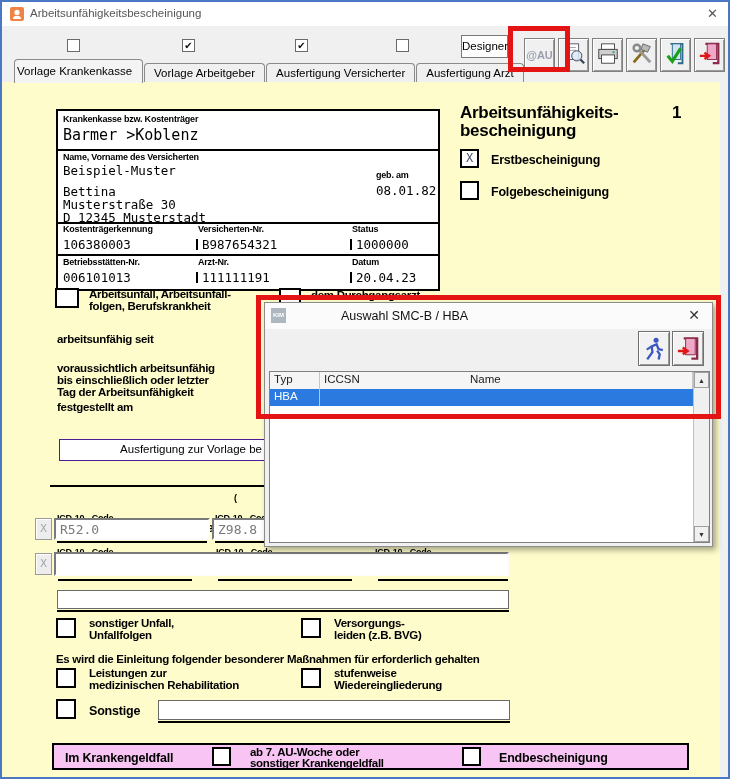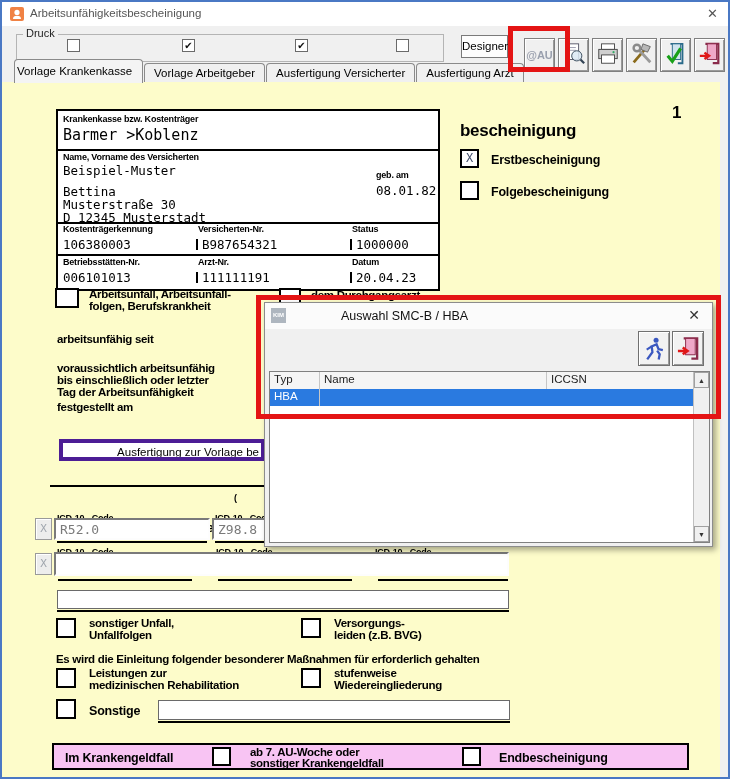--- a/index.html
+++ b/index.html
@@ -31,21 +31,21 @@
   .card{position:absolute;left:54px;top:27px;width:384px;height:182px;background:#fff;border:2px solid #000;}
   .hline{position:absolute;background:#000;height:2px;}
   .lbl9{position:absolute;font-size:9px;font-weight:bold;letter-spacing:-0.2px;color:#000;white-space:nowrap;}
   .mono{position:absolute;font-family:"DejaVu Sans Mono","Liberation Mono",monospace;color:#000;white-space:nowrap;}
   .tick::before{content:"";display:inline-block;width:2px;height:11px;background:#000;margin-right:4px;vertical-align:-1px;}
   .bold11{position:absolute;font-size:11.5px;font-weight:bold;letter-spacing:-0.3px;color:#000;line-height:12px;white-space:nowrap;}
   .bold12{position:absolute;font-size:12.5px;font-weight:bold;letter-spacing:-0.2px;color:#000000;white-space:nowrap;}
   .h1{position:absolute;font-size:17px;font-weight:bold;letter-spacing:-0.3px;color:#000;white-space:nowrap;}
   .fcb{position:absolute;background:#fff;border:2px solid #000;}
   .xmark{font-family:"DejaVu Sans Mono",monospace;font-size:12px;color:#46526e;text-align:center;display:block;line-height:15px;}
-  .formbtn{position:absolute;background:#fff;border:4px solid #4c1d95;font-size:11.5px;color:#000;
+  .formbtn{position:absolute;background:#fff;border:1px solid #4c1d95;font-size:11.5px;color:#000;
     white-space:nowrap;overflow:hidden;text-align:right;padding:3px 2px 0 0;}
   .sunken{position:absolute;background:#fff;border:2px solid;border-color:#7a7a7a #fdfdfd #fdfdfd #7a7a7a;
     font-family:"DejaVu Sans Mono",monospace;font-size:13px;color:#7a7a7a;padding:2px 0 0 4px;white-space:nowrap;overflow:hidden;}
   .xbtn{position:absolute;width:17px;height:22px;background:#ededed;border:1px solid #9a9a9a;
     box-shadow:inset 1px 1px 0 #fff;font-family:"DejaVu Sans Mono",monospace;font-size:11px;color:#a0a6ae;
     text-align:center;line-height:20px;}
   .plaininput{position:absolute;background:#fff;border:1px solid #6a6a6a;}
   .uline{position:absolute;height:2px;background:#000;}
   
   .dialog{position:absolute;left:262px;top:300px;width:449px;height:245px;background:#f0f0f0;
@@ -80,23 +80,20 @@
           <rect width="14" height="14" rx="2" fill="#f08244"></rect>
           <circle cx="7" cy="5.4" r="2.6" fill="#fff"></circle>
           <path d="M3 12 a4 3.2 0 0 1 8 0z" fill="#fff"></path>
         </svg>
     </span>
     <span class="title-text">Arbeitsunfähigkeitsbescheinigung</span>
     <span class="title-close">✕</span>
   </div>
 
   <div class="chrome">
-    <div class="groupbox">
-      <span class="groupbox-label">Druck</span>
-    </div>
     <span class="wincb" style="left:65px;top:13px;"></span>
     <span class="wincb" style="left:180px;top:13px;">✔</span>
     <span class="wincb" style="left:293px;top:13px;">✔</span>
     <span class="wincb" style="left:394px;top:13px;"></span>
     <div class="designer-btn">Designer</div>
 
     <div class="toolbtn" style="left:522px;">
       <span class="aubtn-label">@AU</span>
     </div>
     <div class="toolbtn" style="left:556px;">
@@ -182,20 +179,21 @@
       <span class="mono tick" style="left:292px;top:126px;font-size:12.5px;">1000000</span>
 
       <span class="lbl9" style="left:5px;top:146px;">Betriebsstätten-Nr.</span>
       <span class="lbl9" style="left:140px;top:146px;">Arzt-Nr.</span>
       <span class="lbl9" style="left:294px;top:146px;">Datum</span>
       <span class="mono" style="left:5px;top:159px;font-size:12.5px;">006101013</span>
       <span class="mono tick" style="left:138px;top:159px;font-size:12.5px;">111111191</span>
       <span class="mono tick" style="left:292px;top:159px;font-size:12.5px;">20.04.23</span>
     </div>
 
+    <span class="h1" style="left:458px;top:21px;">Arbeitsunfähigkeits-</span>
     <span class="h1" style="left:670px;top:21px;">1</span>
     <span class="h1" style="left:458px;top:39px;">bescheinigung</span>
 
     <div class="fcb" style="left:458px;top:67px;width:19px;height:19px;">
       <span class="xmark">X</span>
     </div>
     <span class="bold12" style="left:489px;top:71px;">Erstbescheinigung</span>
     <div class="fcb" style="left:458px;top:99px;width:19px;height:19px;"></div>
     <span class="bold12" style="left:489px;top:103px;">Folgebescheinigung</span>
 
@@ -292,22 +290,22 @@
             <path d="M8 2 h14 v21 h-6" fill="none" stroke="#8a2a4a" stroke-width="2.4"></path>
             <rect x="10" y="2" width="10" height="17" fill="#efa8c8" stroke="#8a2a4a"></rect>
             <path d="M2 15 h8 M7 11.5 l5 3.5 -5 3.5" stroke="#e01717" stroke-width="2.6" fill="none"></path>
           </svg>
       </span>
     </div>
 
     <div class="dlg-table">
       <div class="trow header">
         <div class="tcell tc0">Typ</div>
+        <div class="tcell tc2">ICCSN</div>
         <div class="tcell tc1">Name</div>
-        <div class="tcell tc2">ICCSN</div>
       </div>
       <div class="trow selected">
         <div class="tcell tc0">HBA</div>
       </div>
       <div class="vscroll">
         <div class="varrow" style="top:0;">▲</div>
         <div class="varrow" style="bottom:0;">▼</div>
       </div>
     </div>
   </div>

